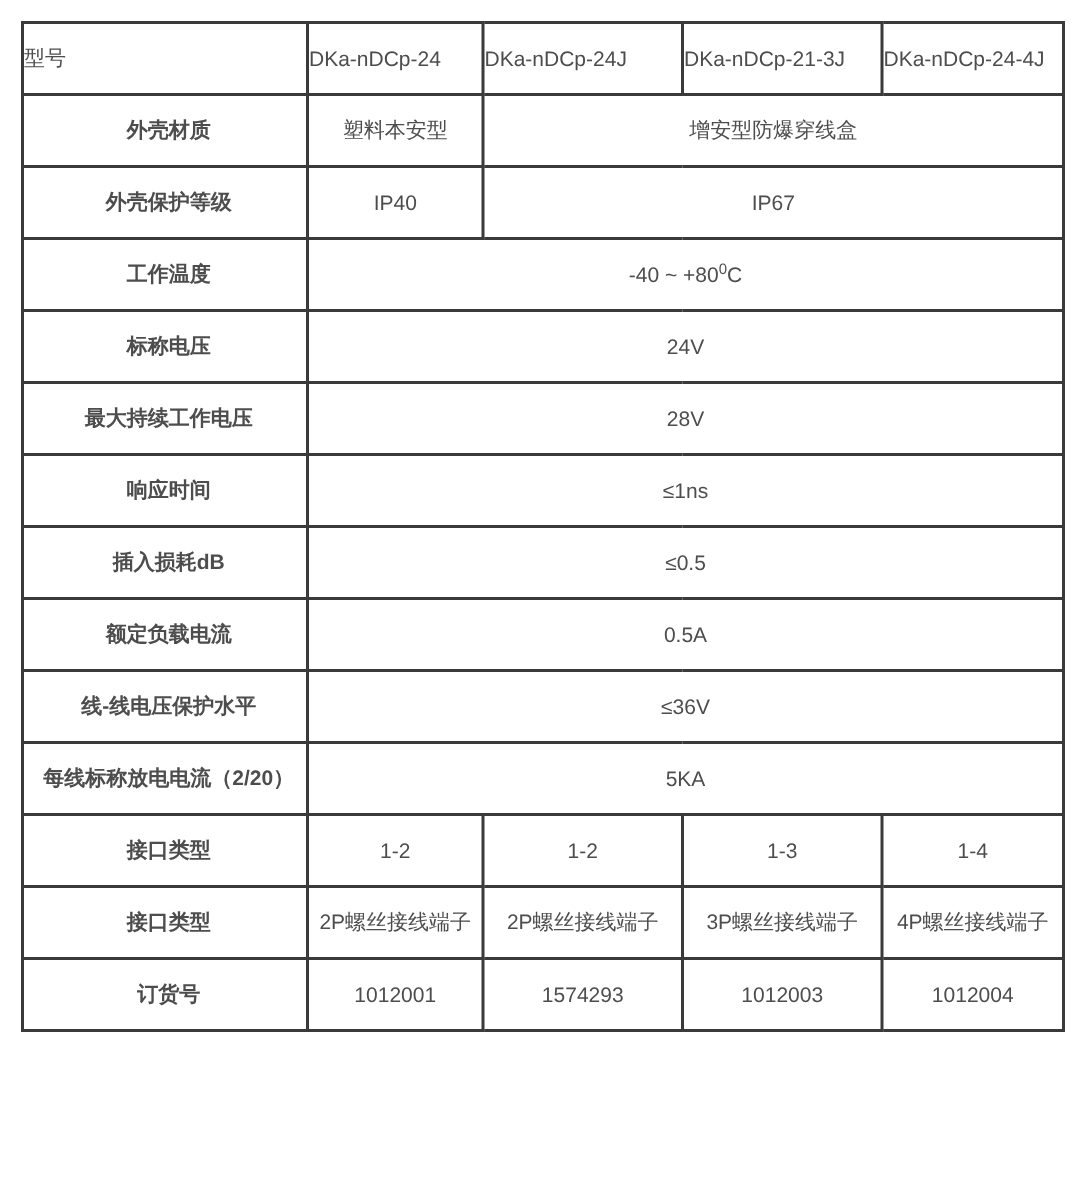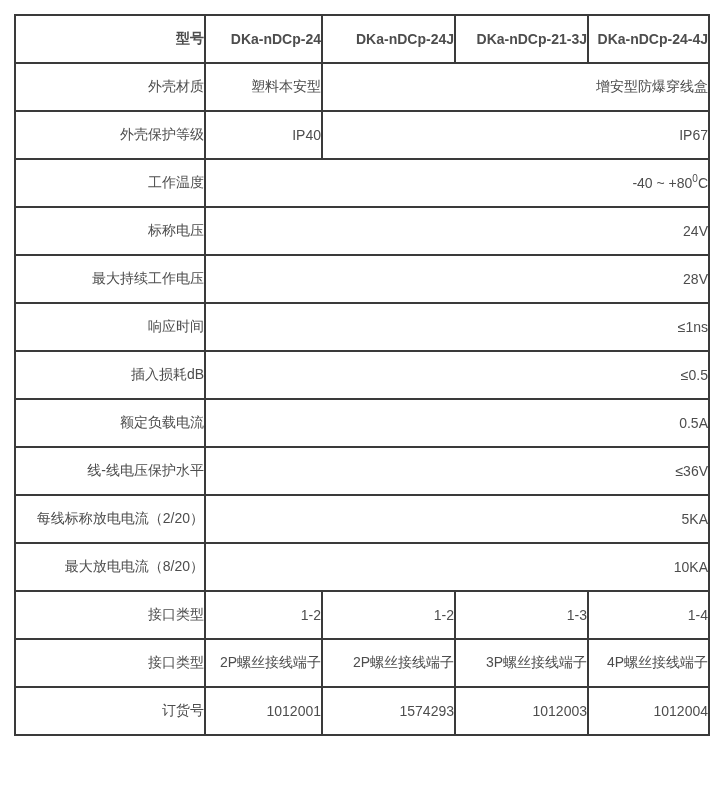--- a/index.html
+++ b/index.html
@@ -32,30 +32,30 @@
     border: 2px solid #3a3a3a;
     height: 46px;
     font-size: 14px;
     color: #4d4d4d;
     background: #ffffff;
     padding: 0;
     overflow: hidden;
     white-space: nowrap;
   }
   .spec-table th {
-    font-weight: bold;
-    text-align: right;
+    font-weight: normal;
+    text-align: left;
   }
   .spec-table td.cell-label {
-    text-align: right;
+    text-align: center;
     padding-left: 5px;
-    font-weight: normal;
+    font-weight: bold;
   }
   .spec-table td.cell-value {
-    text-align: right;
+    text-align: center;
     font-weight: normal;
   }
   .temp-sup {
     font-size: 10px;
     vertical-align: super;
     line-height: 0;
   }
 </style>
 </head>
 <body>
@@ -125,24 +125,20 @@
         <td class="cell-label">线-线电压保护水平</td>
         <td class="cell-value" colspan="4">≤36V</td>
       </tr>
 
 
       <tr>
         <td class="cell-label">每线标称放电电流（2/20）</td>
         <td class="cell-value" colspan="4">5KA</td>
       </tr>
 
-      <tr>
-        <td class="cell-label">最大放电电流（8/20）</td>
-        <td class="cell-value" colspan="4">10KA</td>
-      </tr>
 
       <tr>
         <td class="cell-label">接口类型</td>
         <td class="cell-value">1-2</td>
         <td class="cell-value">1-2</td>
         <td class="cell-value">1-3</td>
         <td class="cell-value">1-4</td>
       </tr>
 
       <tr>

